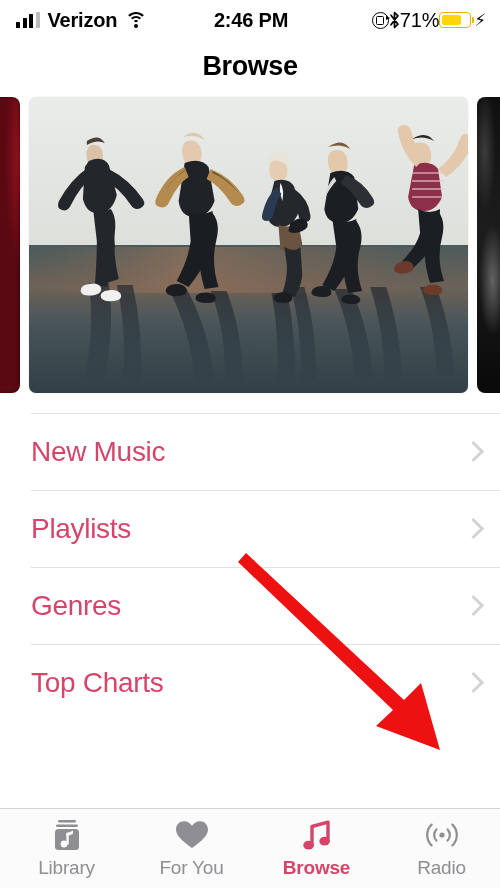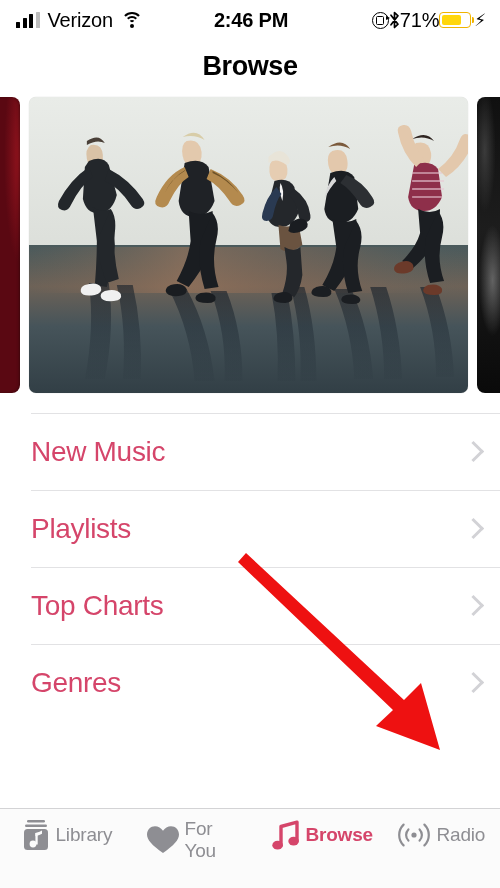--- a/index.html
+++ b/index.html
@@ -23,21 +23,21 @@
   .sb-center{ display:flex; align-items:center; justify-content:center; flex:0 0 auto; }
   .sb-right{ display:flex; align-items:center; flex:1 1 0; justify-content:flex-end; }
 
   .signal{ display:flex; align-items:flex-end; gap:2.5px; height:16px; }
   .signal i{ display:block; width:4px; background:#000; border-radius:0.5px; }
   .signal i:nth-child(1){ height:6px; }
   .signal i:nth-child(2){ height:10px; }
   .signal i:nth-child(3){ height:14px; }
   .signal i:nth-child(4){ height:16px; background:#bdbdbd; }
 
-  .carrier{ font-size:20px; font-weight:400; }
+  .carrier{ font-size:20px; font-weight:700; }
   .clock{ font-size:20px; font-weight:600; }
 
   .wifi{ width:22px; height:16px; position:relative; }
   .wifi span{
     position:absolute; left:50%; transform:translateX(-50%);
     border:2.2px solid #000; border-bottom-color:transparent;
     border-left-color:transparent; border-right-color:transparent;
     border-radius:50%;
   }
   .wifi span.w1{ width:22px; height:22px; top:0; }
@@ -138,21 +138,21 @@
   }
 
   
   .tabbar{
     position:absolute; left:0; bottom:0; width:500px; height:80px;
     background:#fbfbfb; border-top:1px solid #d3d3d5;
     display:flex; align-items:flex-start; justify-content:space-around;
     padding-top:9px;
   }
   .tab{
-    width:100px; display:flex; align-items:center; gap:5px;padding-left:8px;
+    width:100px; display:flex; flex-direction:column; align-items:center; gap:5px;padding-left:8px;
   }
   .tab-ico{ height:34px; display:flex; align-items:center; justify-content:center; }
   .tab-label{ font-size:19px; color:#8e8e93; letter-spacing:-0.2px; }
   .tab.active .tab-label{ color:#d5456a; font-weight:600; }
 </style>
 </head>
 <body>
 
 <div class="statusbar">
   <div class="sb-left">
@@ -315,25 +315,25 @@
 <div class="list">
   <div class="row">
     <span class="row-label">New Music</span>
     <span class="chev"></span>
   </div>
   <div class="row">
     <span class="row-label">Playlists</span>
     <span class="chev"></span>
   </div>
   <div class="row">
+    <span class="row-label">Genres</span>
+    <span class="chev"></span>
+  </div>
+  <div class="row">
     <span class="row-label">Top Charts</span>
-    <span class="chev"></span>
-  </div>
-  <div class="row">
-    <span class="row-label">Genres</span>
     <span class="chev"></span>
   </div>
 </div>
 
 <svg class="annot" viewBox="0 0 500 888">
   <path d="M246 553 L404 700 L421 683 L440 750 L376 726 L393 710 L238 562 Z" fill="#ee1111"></path>
 </svg>
 
 <div class="tabbar">
 

